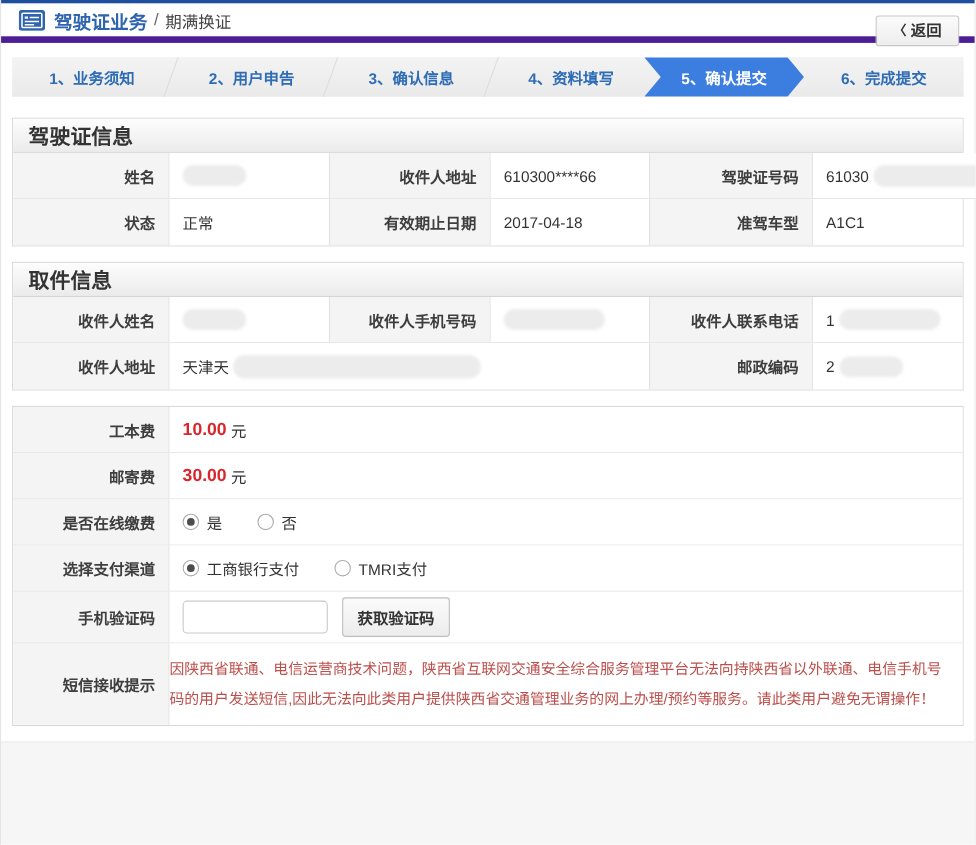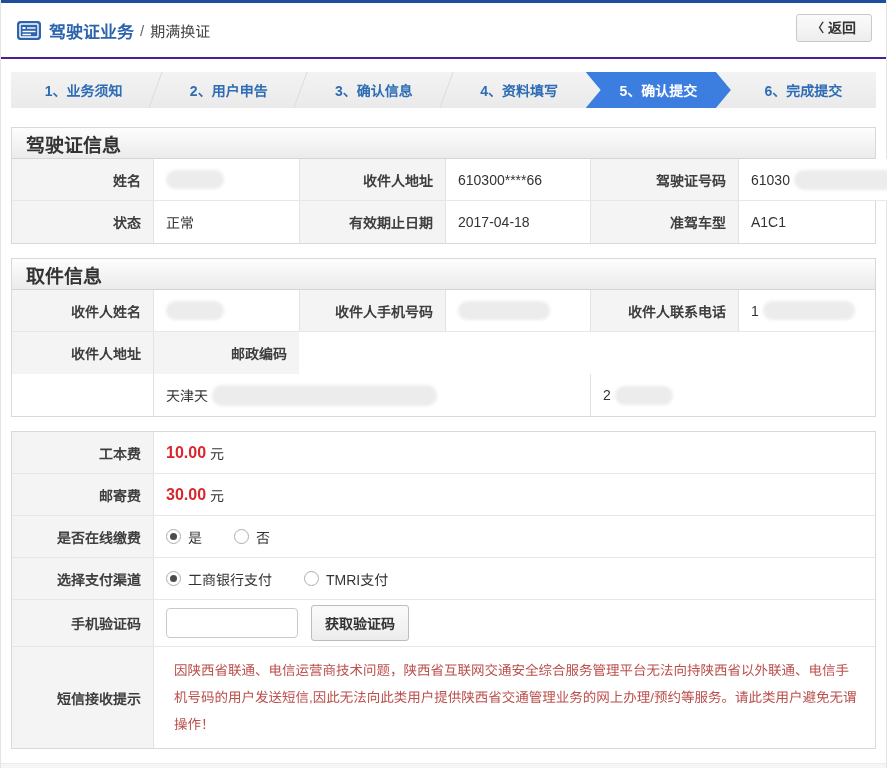--- a/index.html
+++ b/index.html
@@ -14,25 +14,25 @@
     min-height: 768px;
     border-left: 1px solid #e4e4e4;
     border-right: 1px solid #e4e4e4;
     display: flex;
     flex-direction: column;
   }
   .top-rule { height: 3px; background: #1d4f9e; }
 
   
   .header {
-    height: 56px;
+    height: 36px;
     display: flex;
     align-items: center;
     padding: 0 14px 0 16px;
-    border-bottom: 2px solid #4c1d95;
+    border-bottom: 6px solid #4c1d95;
     position: relative;
   }
   .hdr-icon { width: 24px; height: 19px; margin-right: 8px; flex: 0 0 auto; }
   .hdr-title { font-size: 17px; font-weight: 700; color: #2e64ae; }
   .hdr-sep { font-size: 15px; color: #666; margin: 0 6px; }
   .hdr-sub { font-size: 15px; color: #444; }
   .back-btn {
     position: absolute; right: 14px; top: 11px;
     background: linear-gradient(#fbfbfb,#ededed);
     border: 1px solid #c8c8c8;
@@ -138,21 +138,21 @@
     font-family: inherit;
   }
   .code-btn {
     margin-left: 9px;
     background: linear-gradient(#fbfbfb,#ececec);
     border: 1px solid #bdbdbd; border-radius: 3px;
     padding: 7px 13px;
     font-size: 14px; font-weight: 700; color: #333;
     cursor: pointer; font-family: inherit;
   }
-  .notice-cell { padding: 10px 14px 10px 20px; align-items: flex-end; }
+  .notice-cell { padding: 10px 14px 10px 0; align-items: flex-end; }
   .notice-text {
     color: #ba4f4b;
     font-size: 13.5px;
     line-height: 2.0;
   }
   .tall { min-height: 47px; }
   .notice-row .cell { min-height: 64px; }
 
   
   .footer {
@@ -250,25 +250,25 @@
           <span class="redact r-md"></span>
         </div>
       <div class="cell lbl">收件人联系电话</div>
       <div class="cell val">
         <span>1</span>
         <span class="redact r-md"></span>
       </div>
     </div>
     <div class="grid6 row-wrap">
       <div class="cell lbl">收件人地址</div>
-      <div class="cell lbl">邮政编码</div>
       <div class="cell val span3">
         <span>天津天</span>
         <span class="redact r-xl"></span>
       </div>
+      <div class="cell lbl">邮政编码</div>
       <div class="cell val">
         <span>2</span>
         <span class="redact r-sm"></span>
       </div>
     </div>
   </div>
 
   <div class="section">
 
     <div class="grid2 row-wrap">

